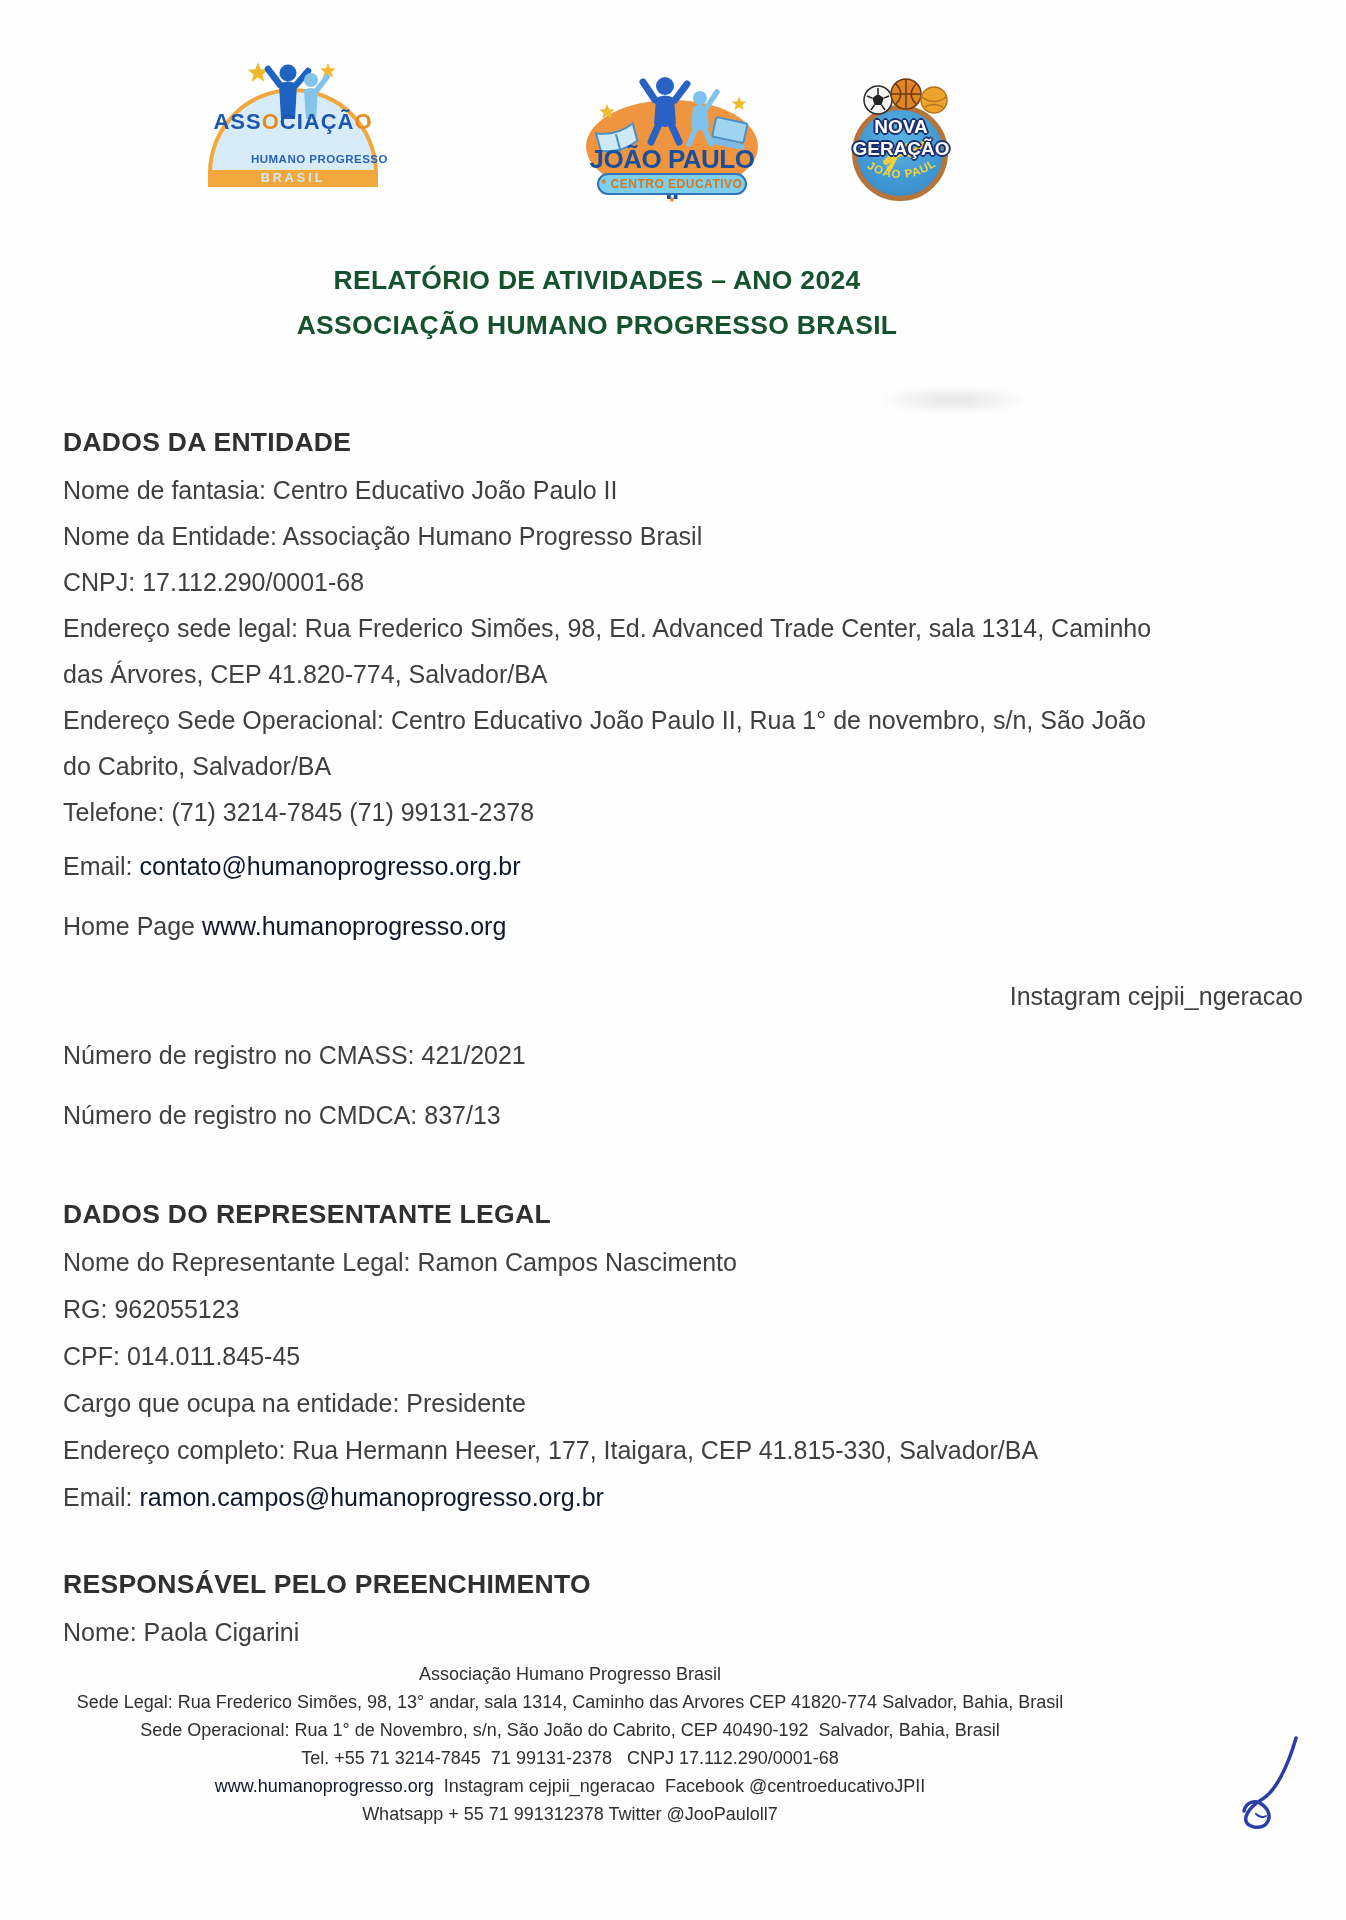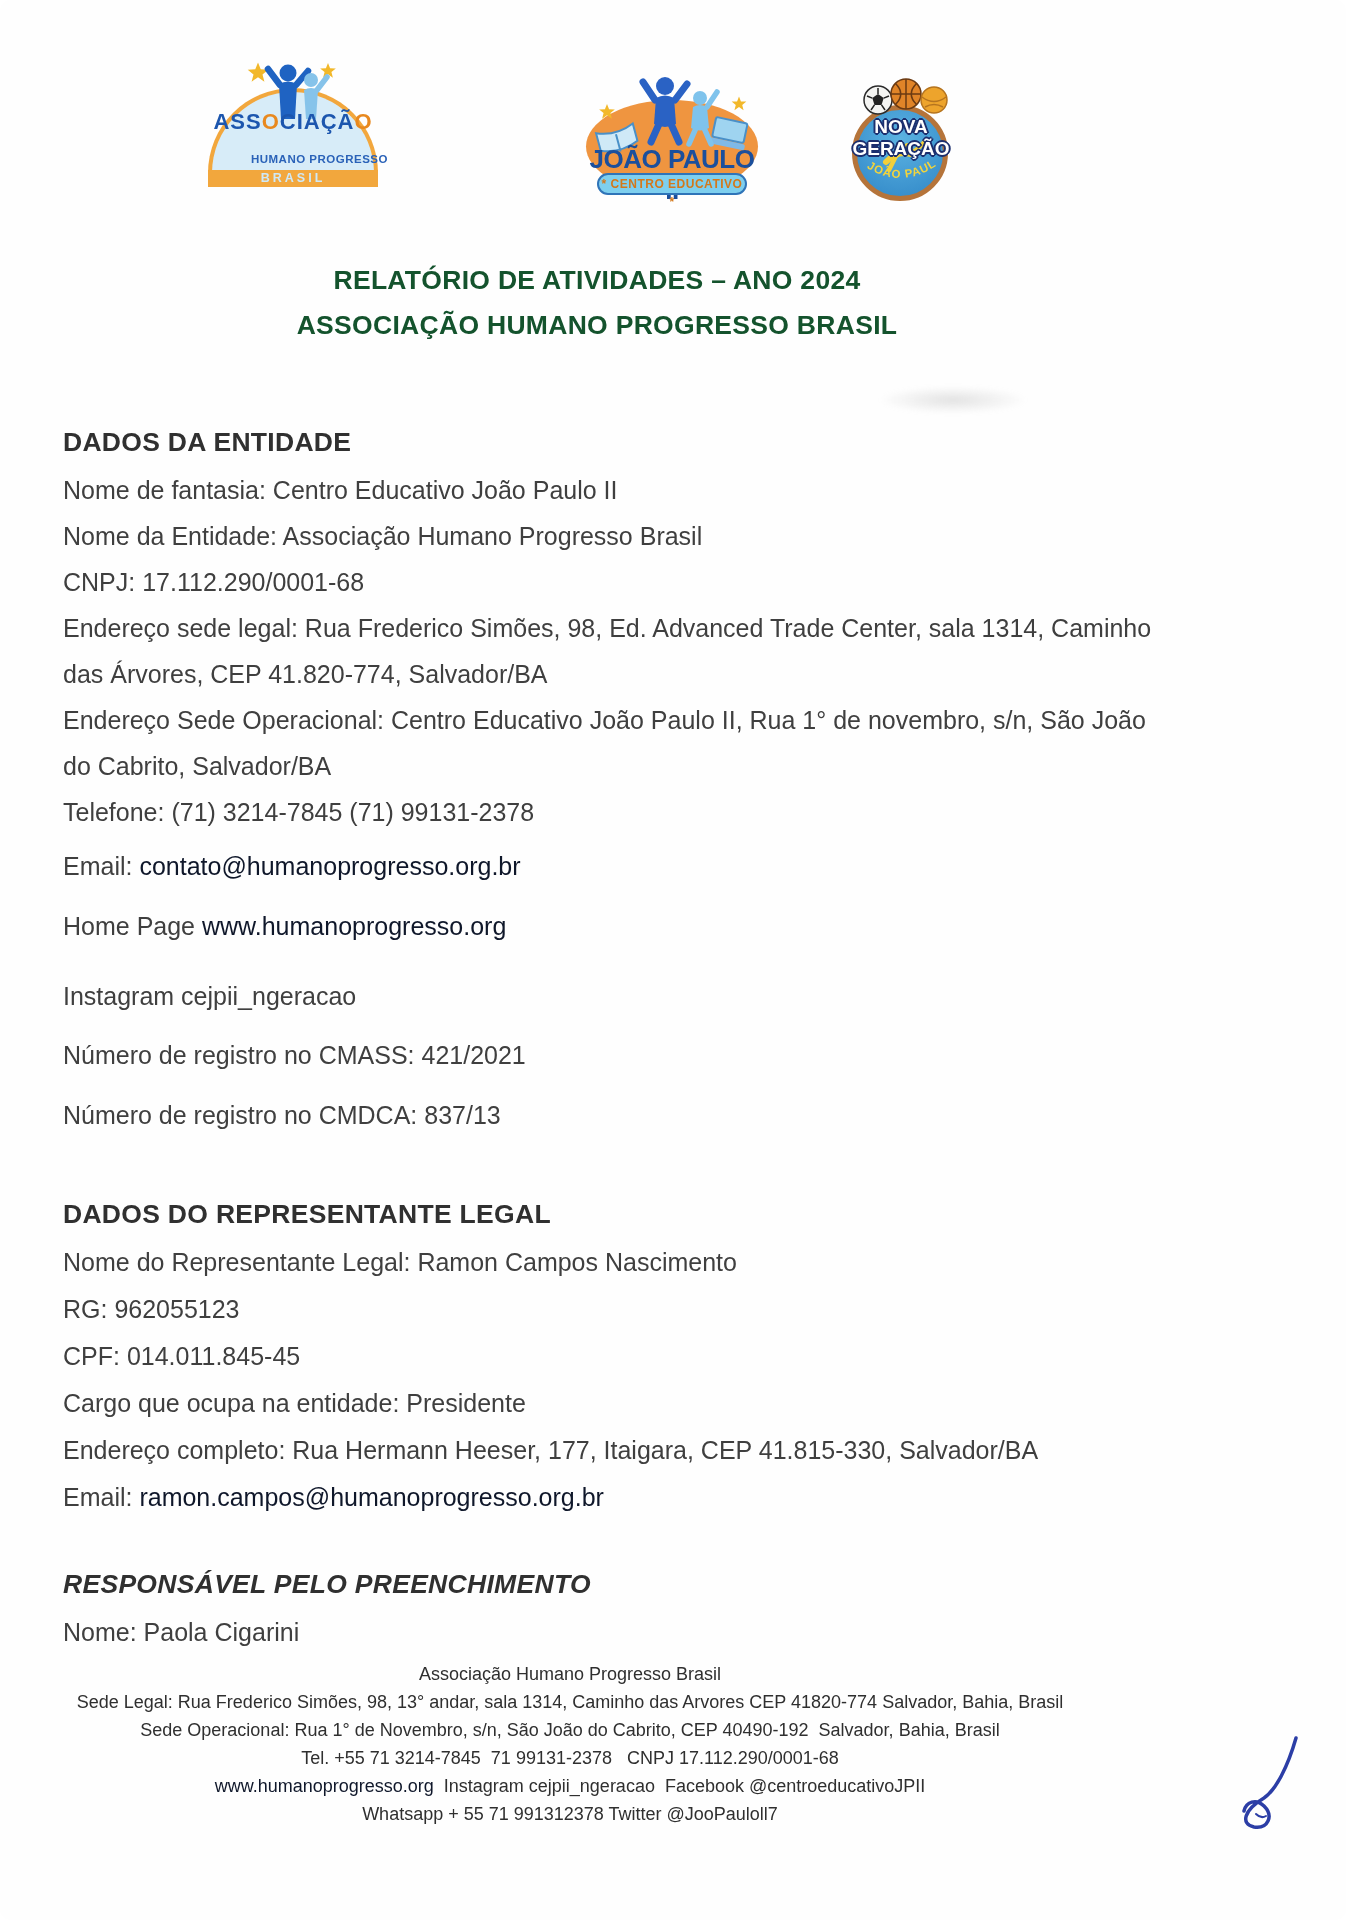--- a/index.html
+++ b/index.html
@@ -54,22 +54,22 @@
   .title-block { position:absolute; top:258px; left:47px; width:1100px;
     text-align:center; font-weight:700; font-size:26.5px; color:#14532d;
     line-height:45px; letter-spacing:.3px; }
 
   
   .content { position:absolute; left:63px; top:418px; width:1240px; }
   .h  { font-size:26.5px; font-weight:700; color:#303030; line-height:49px;
         letter-spacing:.3px; white-space:nowrap; }
   .ln { font-size:25px; line-height:46px; white-space:nowrap; }
   .ln2{ font-size:25px; line-height:47px; white-space:nowrap; }
-  .mt8 { margin-top:8px; } .mt14 { margin-top:14px; } .mt24 { margin-top:24px; }
-  .mt13 { margin-top:13px; } .mt52 { margin-top:52px; } .mt39 { margin-top:39px;font-style:italic; }
+  .mt8 { margin-top:8px; } .mt14 { margin-top:14px; } .mt24 { margin-top:24px;text-align:right; }
+  .mt13 { margin-top:13px; } .mt52 { margin-top:52px; } .mt39 { margin-top:39px; }
   .link { color:#0f172a; cursor:pointer; }
 
   
   .footer { position:absolute; top:1660px; left:0; width:1140px;
     text-align:center; font-size:18px; line-height:28px; color:#2f2f2f; }
   .footer div { white-space:pre; }
 
   
   .smudge { position:absolute; left:878px; top:386px; width:150px; height:28px;
     background:radial-gradient(ellipse at center, rgba(170,170,170,.32), rgba(170,170,170,0) 70%);

